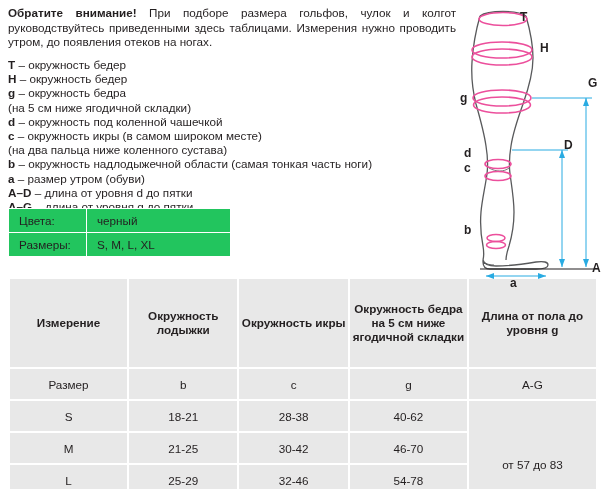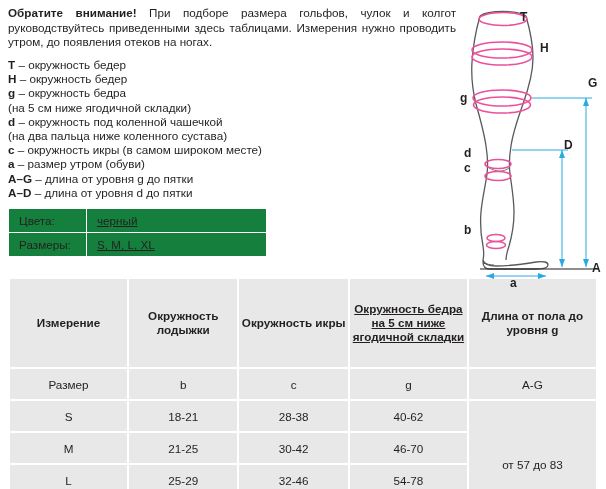--- a/index.html
+++ b/index.html
@@ -42,27 +42,27 @@
 
   
   .minitable {
     position: absolute;
     left: 8px;
     top: 208px;
     border-collapse: collapse;
   }
   .minitable td {
     border: 1px solid #ffffff;
-    background: #15803d;
+    background: #22c55e;
     padding: 5px 10px;
     font-size: 11.7px;
     vertical-align: middle;
   }
   .minitable td.lbl { font-weight: normal; width: 78px; }
-  .minitable td.val { width: 180px; text-decoration: underline; }
+  .minitable td.val { width: 144px; }
 
   
   .maintable {
     position: absolute;
     left: 8px;
     top: 277px;
     width: 590px;
     border-collapse: collapse;
     table-layout: fixed;
   }
@@ -77,21 +77,21 @@
   .maintable thead th {
     font-weight: bold;
     height: 90px;
     vertical-align: middle;
     line-height: 14px;
   }
   .maintable tbody td { height: 32px; }
   .col1 { width: 96px; }
   .col2 { width: 89px; }
   .col3 { width: 89px; margin-left: 16px; }
-  .col4 { width: 96px; text-decoration: underline; }
+  .col4 { width: 96px; }
   .col5 { width: 104px; }
 
   
   .diagram {
     position: absolute;
     left: 440px;
     top: 0px;
     width: 166px;
     height: 280px;
   }
@@ -111,25 +111,26 @@
   <div class="intro">
     <b>Обратите внимание!</b><span> При подборе размера гольфов, чулок и колгот руководствуйтесь приведенными здесь таблицами. Измерения нужно проводить утром, до появления отеков на ногах.</span>
   </div>
 
   <div class="legend">
     <div><span class="key">T</span><span> – окружность бедер</span></div>
     <div><span class="key">H</span><span> – окружность бедер</span></div>
     <div><span class="key">g</span><span> – окружность бедра</span></div>
     <div><span>(на 5 см ниже ягодичной складки)</span></div>
     <div><span class="key">d</span><span> – окружность под коленной чашечкой</span></div>
+    <div><span class="key">c</span><span> – окружность икры (в самом широком месте)</span></div>
     <div><span>(на два пальца ниже коленного сустава)</span></div>
-    <div><span class="key">c</span><span> – окружность икры (в самом широком месте)</span></div>
+    <div><span class="key">b</span><span> – окружность надлодыжечной области (самая тонкая часть ноги)</span></div>
     <div><span class="key">a</span><span> – размер утром (обуви)</span></div>
+    <div><span class="key">A–D</span><span> – длина от уровня d до пятки</span></div>
     <div><span class="key">A–G</span><span> – длина от уровня g до пятки</span></div>
-    <div><span class="key">A–D</span><span> – длина от уровня d до пятки</span></div>
   </div>
 
   <table class="minitable">
     <tbody>
       <tr>
         <td class="lbl">Цвета:</td>
         <td class="val">черный</td>
       </tr>
       <tr>
         <td class="lbl">Размеры:</td>

